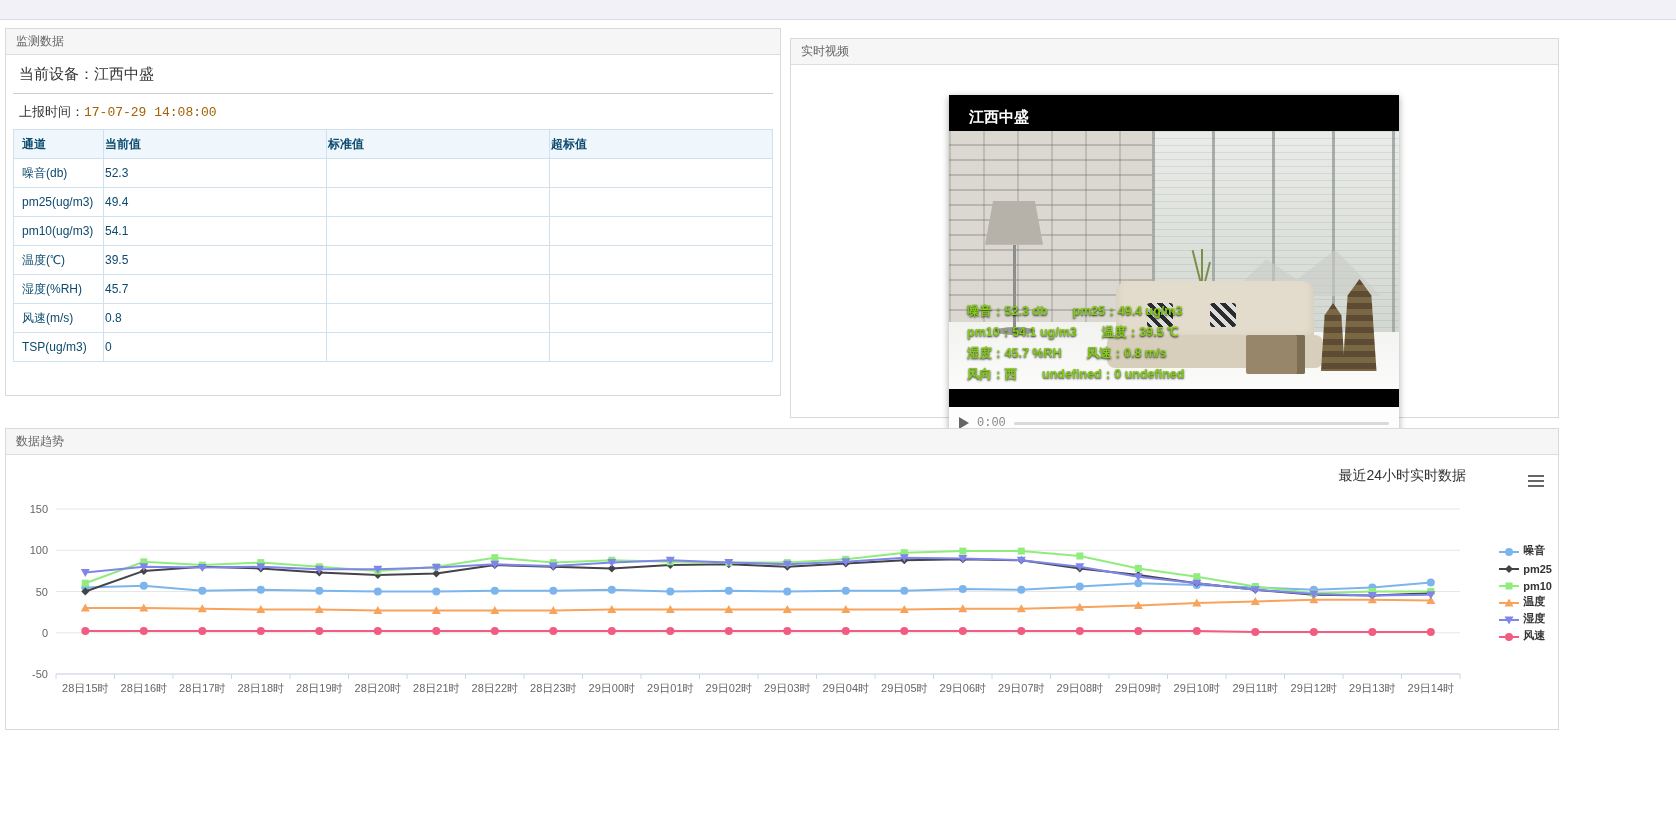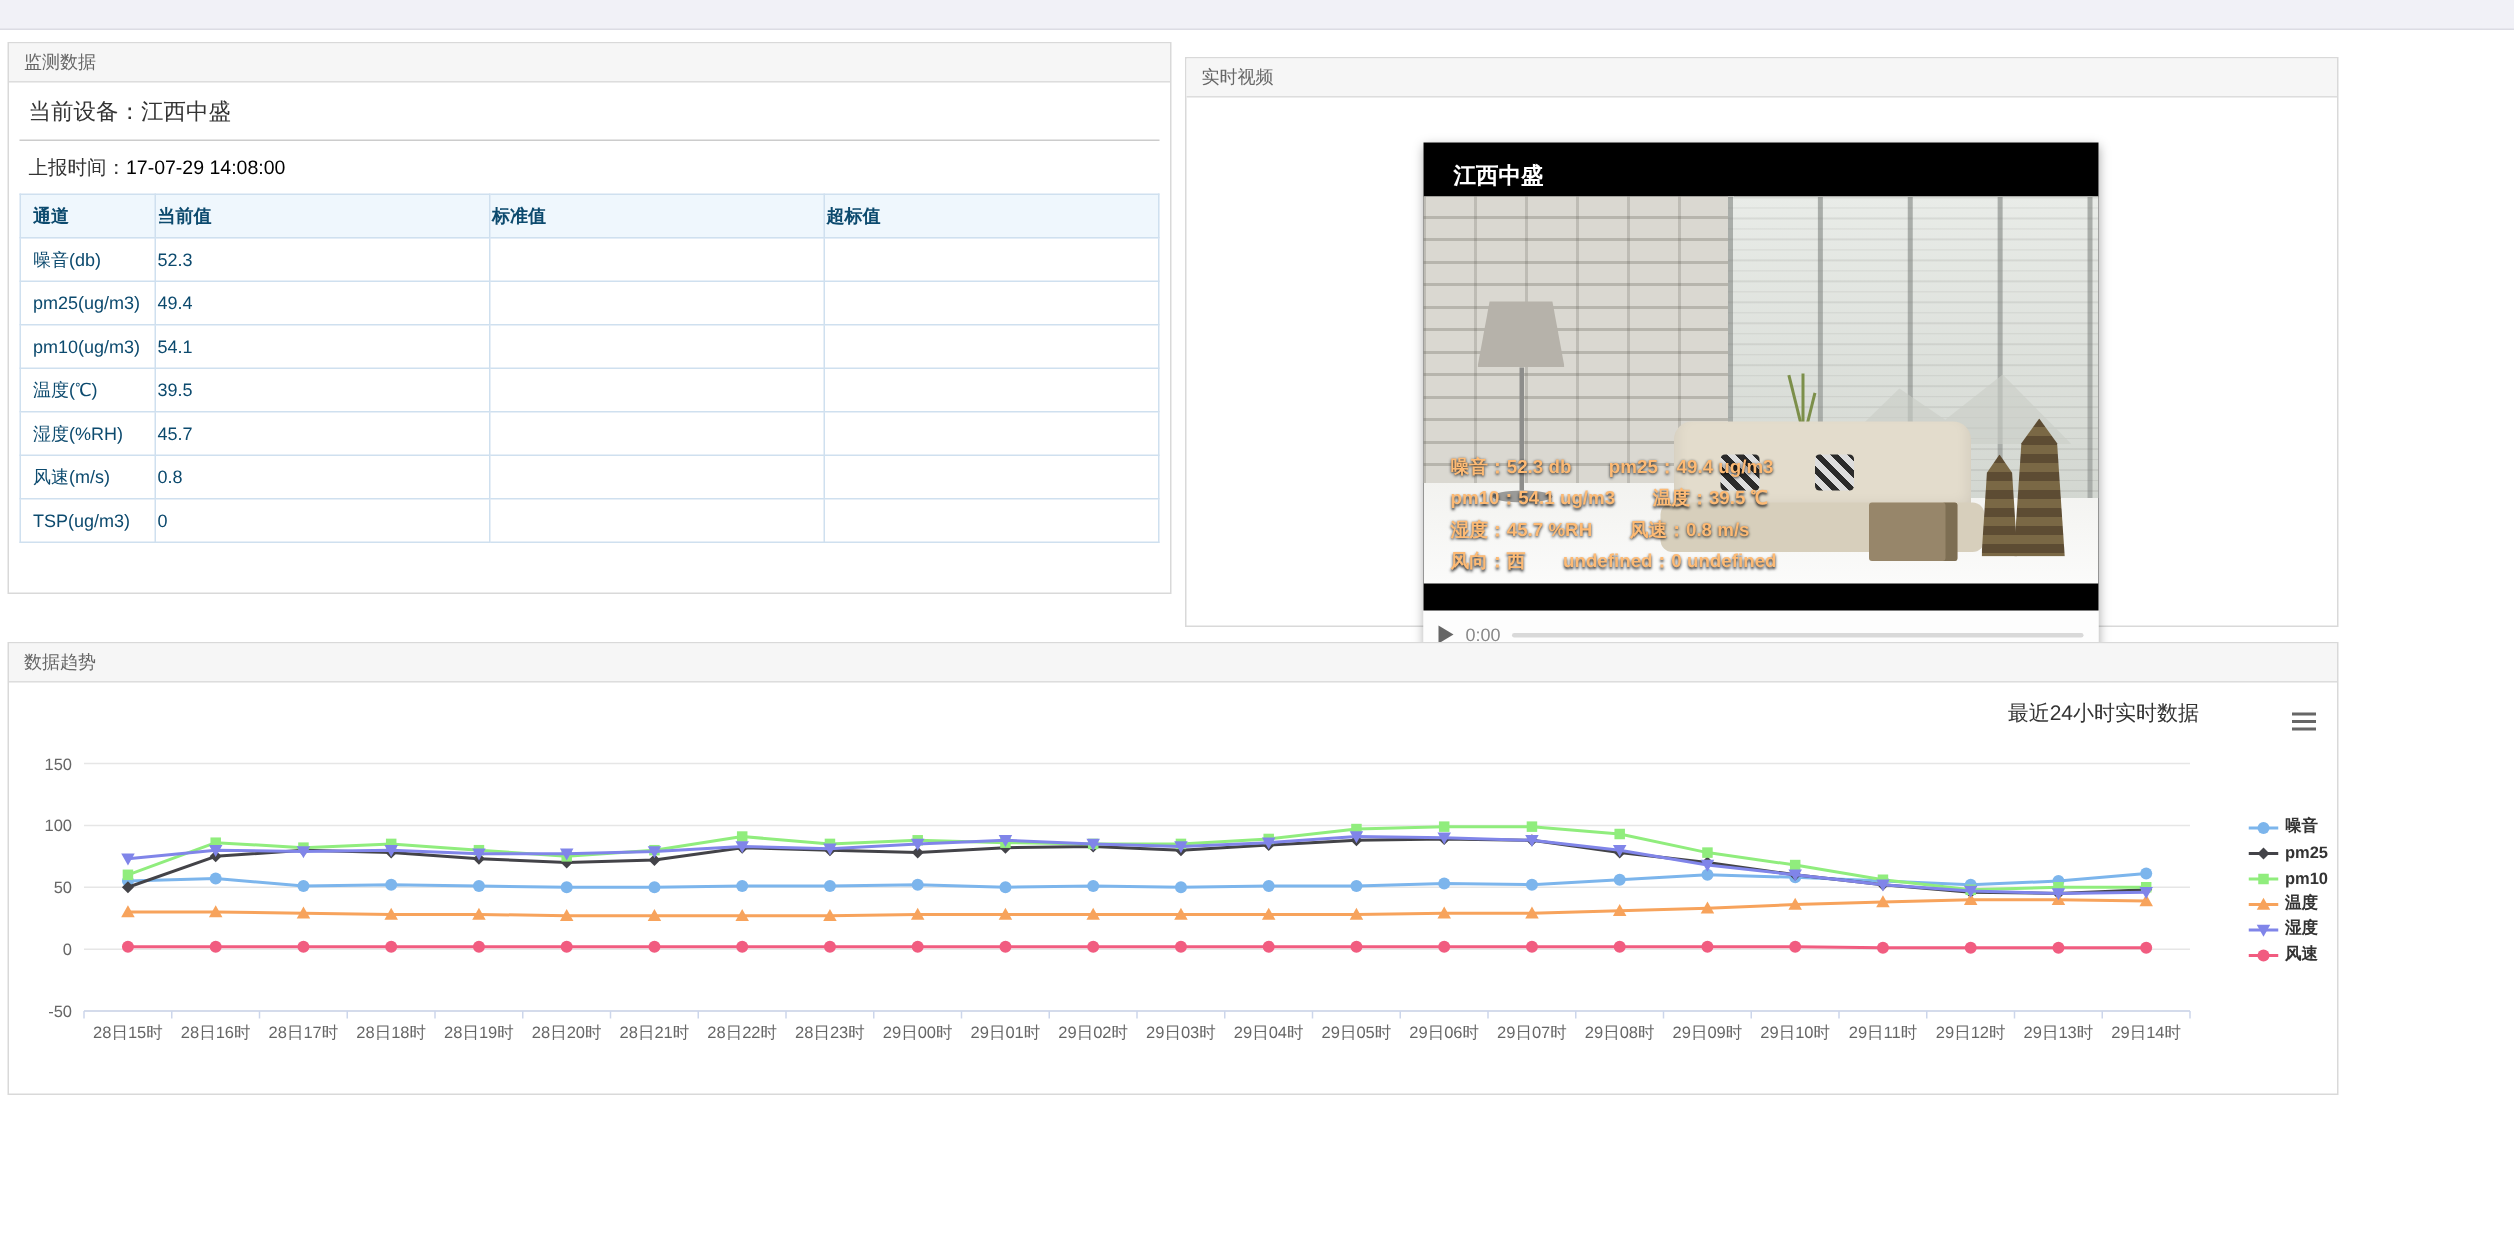--- a/index.html
+++ b/index.html
@@ -15,21 +15,21 @@
     border-bottom:1px solid #ddd; color:#666; font-size:12px; }
 
   #panel-monitor { left:5px; top:28px; width:776px; height:368px; }
   #panel-video   { left:790px; top:38px; width:769px; height:380px; }
   #panel-trend   { left:5px; top:428px; width:1554px; height:302px; }
 
   
   .monitor-content { padding:4px 7px; }
   .device-line { font-size:15px; color:#333; padding:6px 6px 9px; border-bottom:1px solid #ccc; }
   .report-line { font-size:13px; color:#333; padding:9px 6px 8px; }
-  .report-time { color:#000000; }
+  .report-time { color:#a16207;font-family:Liberation Mono, monospace; }
   table.monitor { width:100%; border-collapse:collapse; font-size:12px; color:#0c4a6e; }
   table.monitor th, table.monitor td { border:1px solid #cfe0ef; height:29px; text-align:left; }
   table.monitor th { background:#eff7fd; font-weight:bold; }
   table.monitor th:first-child, table.monitor td:first-child {
     width:90px; text-align:left; padding-left:8px; }
 
   
   .video-wrap { position:relative; height:353px; }
   .video-card { position:absolute; left:158px; top:30px; width:450px; background:#fdfdfd;
     box-shadow:0 2px 7px rgba(0,0,0,.35); }
@@ -63,23 +63,23 @@
   .sofa-seat { position:absolute; left:35%; bottom:8%; width:48%; height:13%; background:#d7cfbc; border-radius:8px; }
   .pillow { position:absolute; width:26px; height:24px; border-radius:3px;
     background:repeating-linear-gradient(45deg,#2b2b2b 0 4px,#ddd 4px 8px); bottom:24%; }
   .pillow-1 { left:44%; } .pillow-2 { left:58%; }
   .coffee-table { position:absolute; left:66%; bottom:6%; width:13%; height:15%;
     background:#97866a; box-shadow:inset -8px 0 0 #7d6e53; border-radius:2px; }
   .vase { position:absolute; background:repeating-linear-gradient(180deg,#5d4c33 0 6px,#7a6845 6px 12px);
     clip-path:polygon(50% 0,85% 18%,100% 100%,0 100%,15% 18%); }
   .vase-1 { right:5%; bottom:7%; width:34px; height:92px; }
   .vase-2 { right:12%; bottom:7%; width:24px; height:68px; }
-  .overlay { position:absolute; left:18px; bottom:22px; z-index:6; color:#fdba74; font-size:12.5px;
+  .overlay { position:absolute; left:18px; bottom:22px; z-index:6; color:#84cc16; font-size:12.5px;
     font-weight:600; line-height:21px; text-shadow:0 1px 2px rgba(0,0,0,.9); }
-  .video-controls { display:flex; align-items:center; height:27px; padding:16px 10px; gap:8px; background:#fdfdfd; }
+  .video-controls { display:flex; align-items:center; height:27px; padding:16px 10px; gap:8px; background:#fdfdfd;font-family:Liberation Mono, monospace; }
   .play-icon { width:0; height:0; border-left:10px solid #666;
     border-top:6px solid transparent; border-bottom:6px solid transparent; cursor:pointer; }
   .video-time { font-size:12px; color:#888; }
   .progress-track { flex:1; height:3px; background:#d9d9d9; border-radius:2px; cursor:pointer; }
 
   
   .chart-wrap { position:relative; height:275px; }
   .chart-title { text-align:right; padding-top:12px; font-size:14px; color:#333;
     width:1460px; }
   #trend-svg { position:absolute; left:2px; top:44px; width:1548px; height:225px; }

